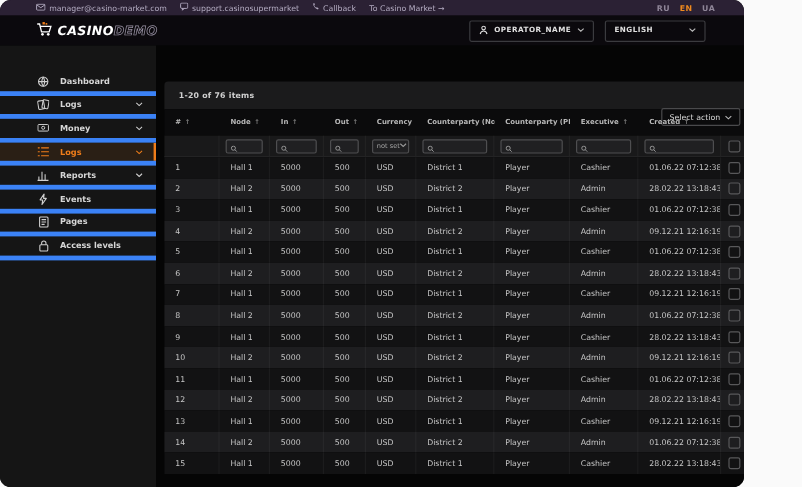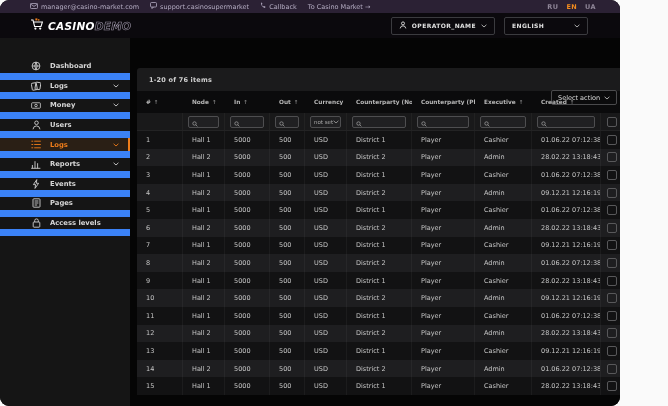--- a/index.html
+++ b/index.html
@@ -21,21 +21,21 @@
   .logo-text .demo{color:transparent;-webkit-text-stroke:0.6px #9a93a5;font-weight:700;}
   .hdr-select{height:18px;border:1px solid #3b3b3f;border-radius:2px;display:flex;align-items:center;
               padding:0 7px;gap:5px;font-size:6px;font-weight:bold;color:#e0e0e0;
               letter-spacing:.4px;cursor:pointer;background:#0b090d;}
   .hdr-select.operator{margin-left:auto;}
   .hdr-select.lang-select{margin-left:9px;width:84px;justify-content:space-between;}
   
   .bodyrow{display:flex;height:368px;}
   .sidebar{width:130px;background:#151515;padding-top:22px;flex:none;}
   .side-item{height:19.6px;display:flex;align-items:center;padding:0 11px 0 31px;gap:9px;
-             font-size:6.8px;font-weight:600;color:#d6d6d6;border-bottom:7px solid #3b82f6;cursor:pointer;}
+             font-size:6.8px;font-weight:600;color:#d6d6d6;border-bottom:4px solid #3b82f6;cursor:pointer;}
   .side-item .icn{width:10px;height:10px;display:flex;align-items:center;justify-content:center;flex:none;}
   .side-item .chev{margin-left:auto;}
   .side-item.active{background:#2a1f15;color:#ef7d1a;box-shadow:inset -2px 0 0 #ef7d1a;}
   .side-item.active svg *{stroke:#ef7d1a;}
   .side-item svg *{stroke:#cfcfcf;}
   
   .main{flex:1;display:flex;flex-direction:column;background:#050505;min-width:0;}
   .titlebar{height:20px;background:#1d1c1f;display:flex;align-items:center;padding:0 28px 0 16px;flex:none;}
   .title{font-size:7.5px;font-weight:bold;color:#ececec;letter-spacing:.2px;}
   .clockwrap{margin-left:auto;display:flex;gap:7px;align-items:center;font-size:7px;color:#c9c9c9;}
@@ -164,29 +164,20 @@
             <svg width="11" height="9" viewBox="0 0 11 9">
               <rect x="0.7" y="1.5" width="9.6" height="6" rx="0.8" fill="none" stroke-width="0.9"></rect>
               <circle cx="5.5" cy="4.5" r="1.4" fill="none" stroke-width="0.9"></circle>
             </svg>
           </span>
           <span>Money</span>
           <span class="chev"><svg width="6" height="4" viewBox="0 0 6 4">
               <path d="M0.6 0.8 L3 3 L5.4 0.8" fill="none" stroke="#9a9a9a" stroke-width="0.9"></path>
             </svg></span>
         </div>
-        <div class="side-item">
-          <span class="icn">
-            <svg width="9" height="10" viewBox="0 0 9 10">
-              <circle cx="4.5" cy="2.8" r="1.8" fill="none" stroke-width="0.9"></circle>
-              <path d="M1 9.3 Q1.4 5.9 4.5 5.9 Q7.6 5.9 8 9.3" fill="none" stroke-width="0.9"></path>
-            </svg>
-          </span>
-          <span>Users</span>
-        </div>
         <div class="side-item active">
           <span class="icn">
             <svg width="10" height="9" viewBox="0 0 10 9">
               <path d="M0.8 1.2 L1.8 1.2 M0.8 4.5 L1.8 4.5 M0.8 7.8 L1.8 7.8 M3.6 1.2 L9.4 1.2 M3.6 4.5 L9.4 4.5 M3.6 7.8 L9.4 7.8" fill="none" stroke-width="0.9" stroke-linecap="round"></path>
             </svg>
           </span>
           <span>Logs</span>
           <span class="chev"><svg width="6" height="4" viewBox="0 0 6 4">
               <path d="M0.6 0.8 L3 3 L5.4 0.8" fill="none" stroke="#ef7d1a" stroke-width="0.9"></path>
             </svg></span>

